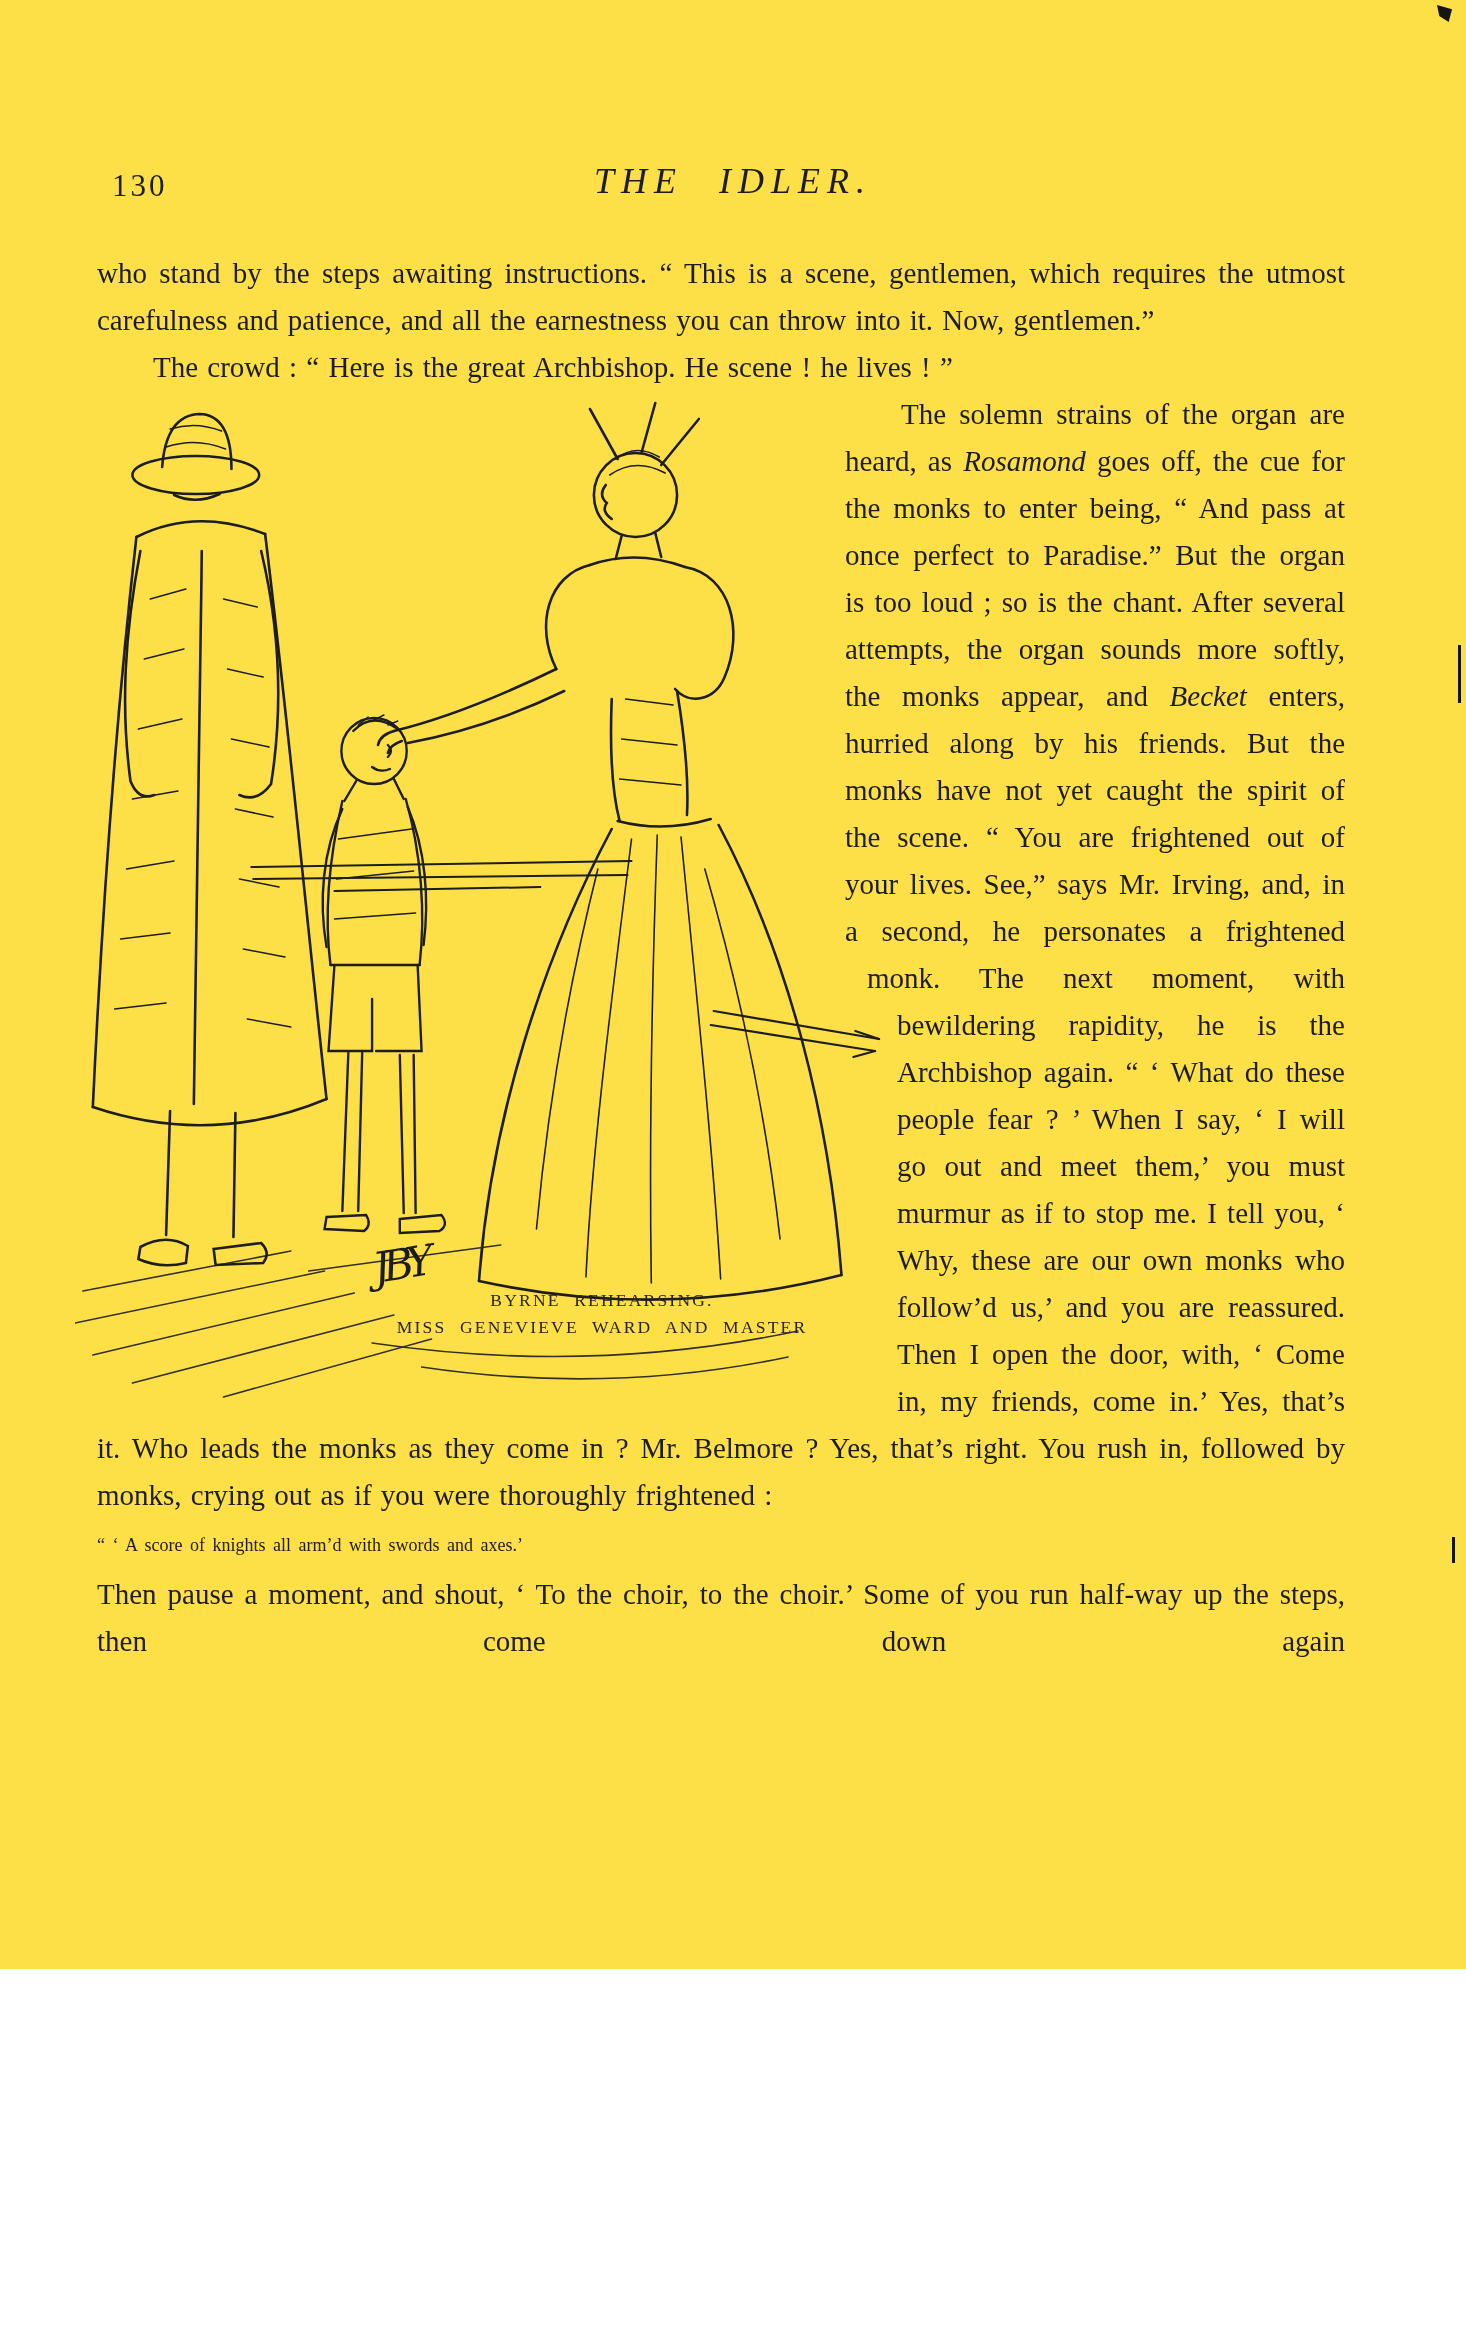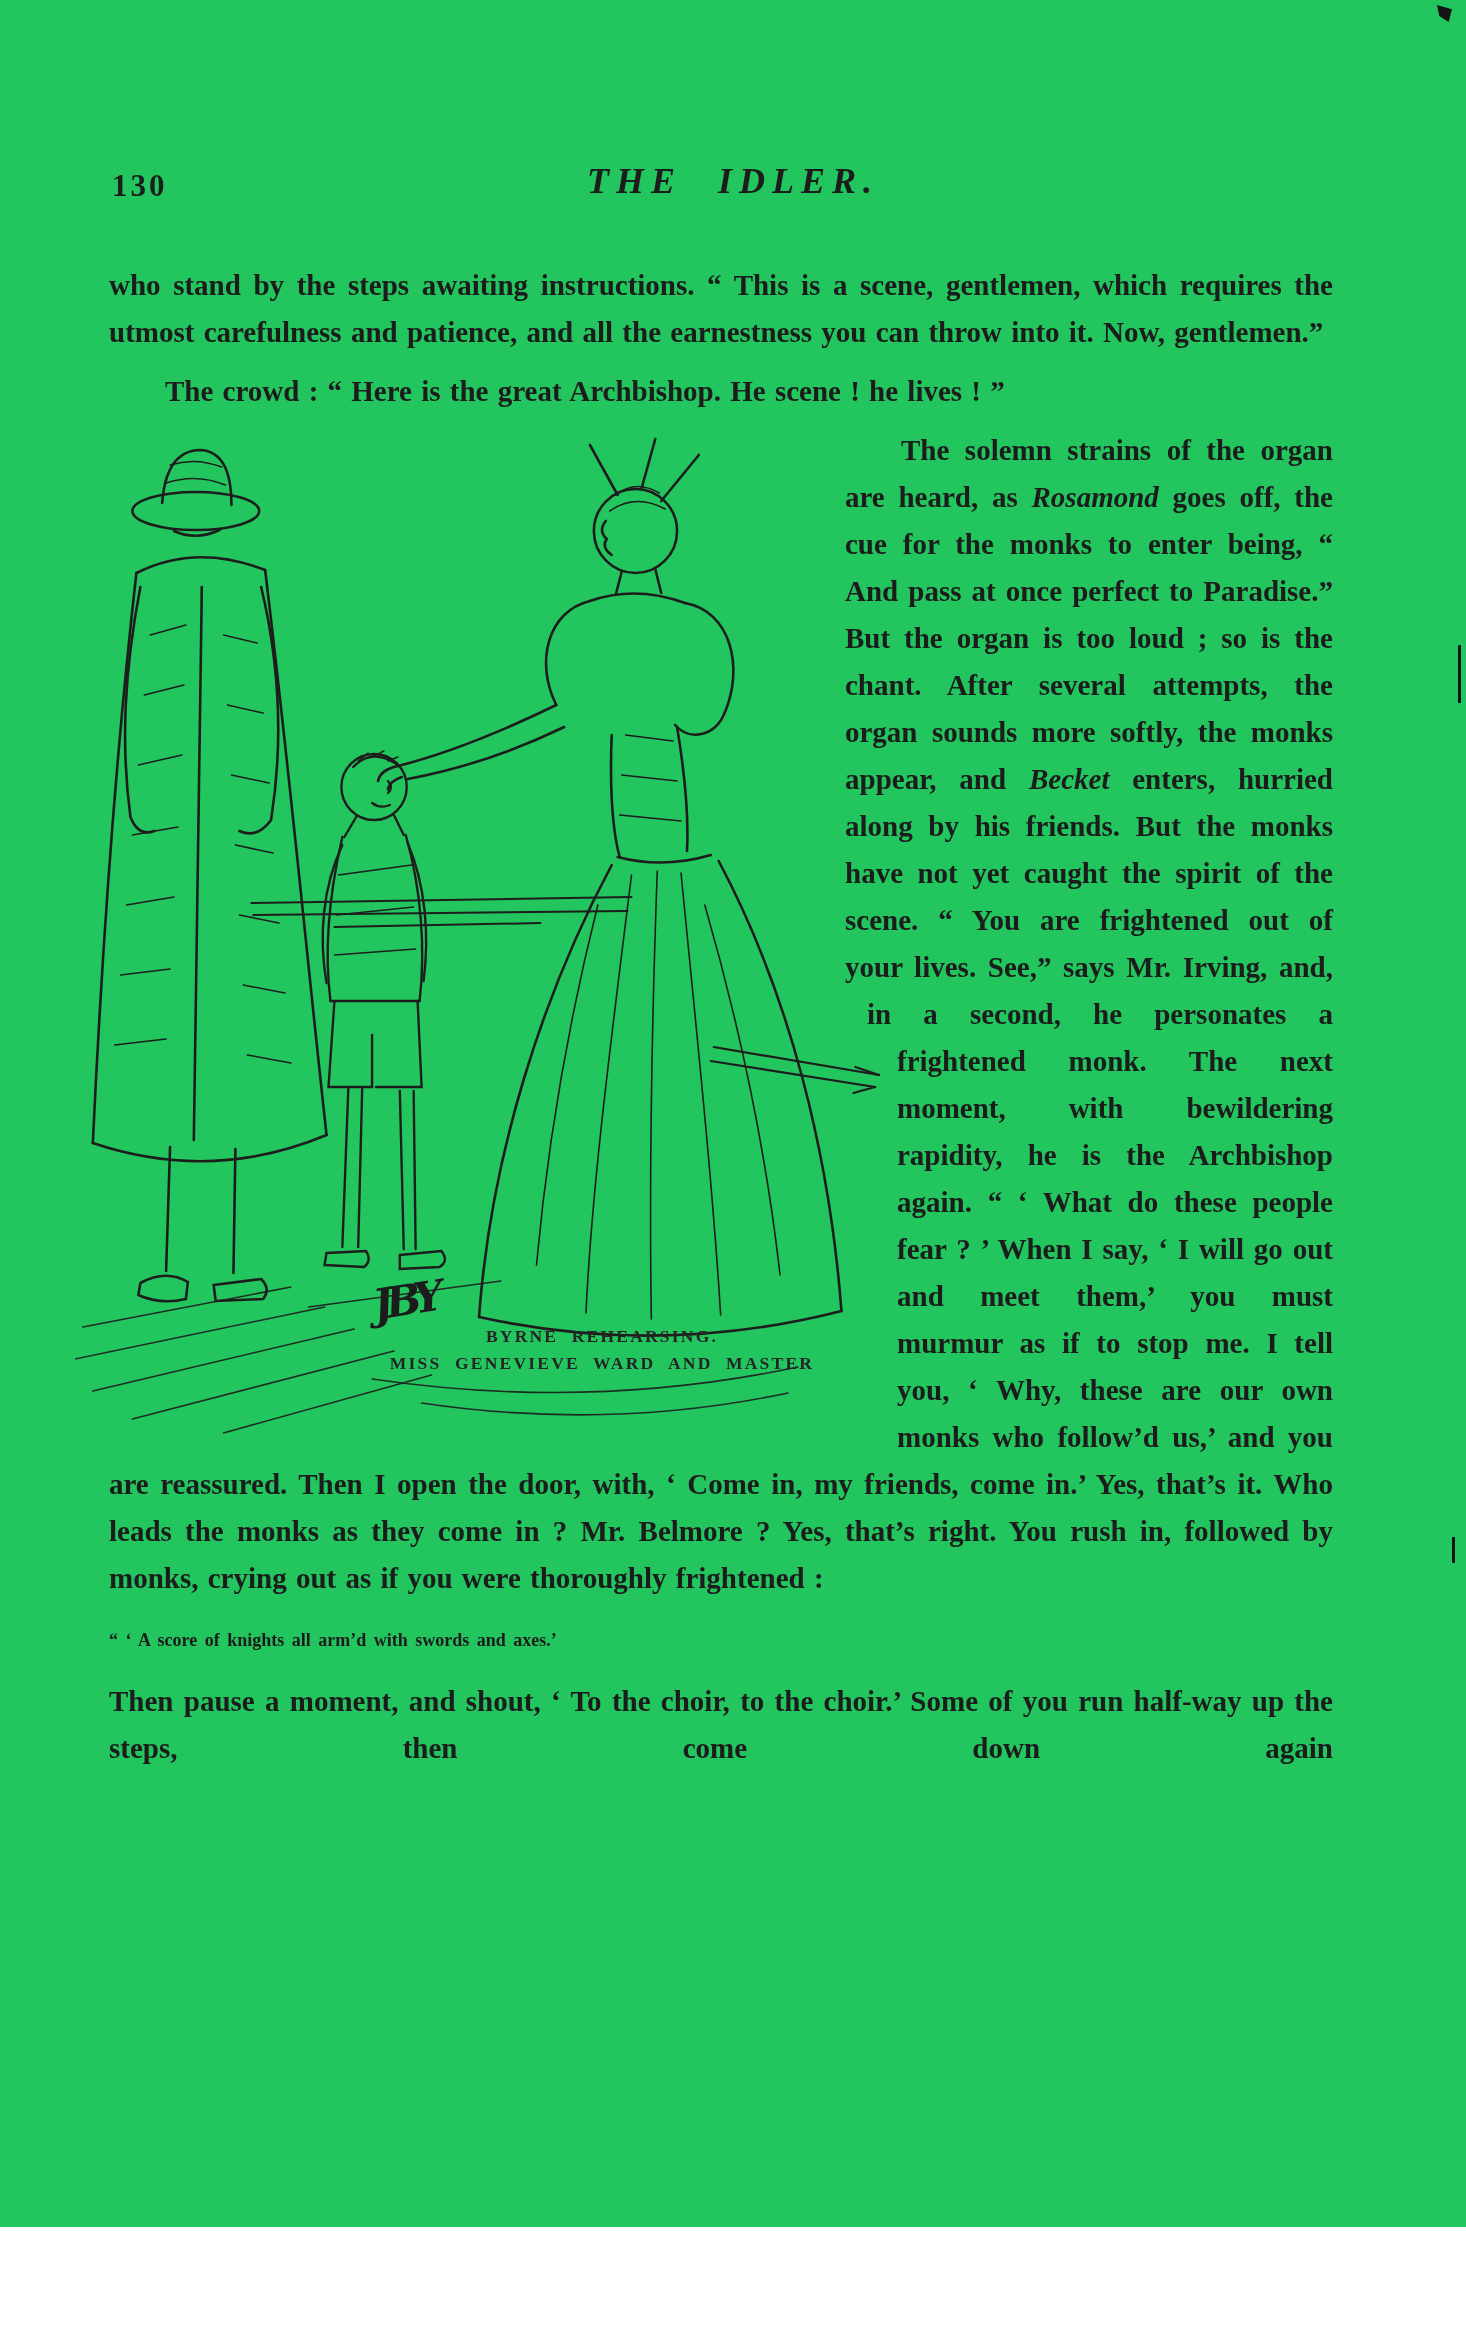--- a/index.html
+++ b/index.html
@@ -1,24 +1,23 @@
 <!DOCTYPE html>
 <html><head>
 <meta charset="utf-8">
 <style>
   html, body { margin: 0; padding: 0; background: #ffffff; }
   .page {
     position: relative;
     width: 1466px;
-    height: 2227px;
-    background: #22c55e;
+    height: 1969px;
+    background: #fde047;
     color: #1c1c1c;
     font-family: "Liberation Serif", serif;
     overflow: hidden;
-    font-weight: bold;
   }
   .folio {
     position: absolute;
     left: 112px; top: 168px;
     font-size: 31px;
     letter-spacing: 3px;
   }
   .journal-title {
     position: absolute;
     left: 0; right: 0; top: 160px;
@@ -30,21 +29,21 @@
   }
   .content {
     position: absolute;
     left: 97px; top: 250px;
     width: 1248px;
     font-size: 29px;
     line-height: 47px;
     text-align: justify;
     word-spacing: 2px;
   }
-  .content p { margin: 12px; }
+  .content p { margin: 0; }
   .indent { text-indent: 56px; }
   .illo-float {
     float: left;
     width: 812px;
     height: 1000px;
     margin: 8px 10px 4px -22px;
     position: relative;
     shape-outside: polygon(0px 0px, 748px 0px, 748px 598px, 812px 636px, 812px 1000px, 0px 1000px);
   }
   .illo-float svg { display: block; width: 100%; height: 100%; }

